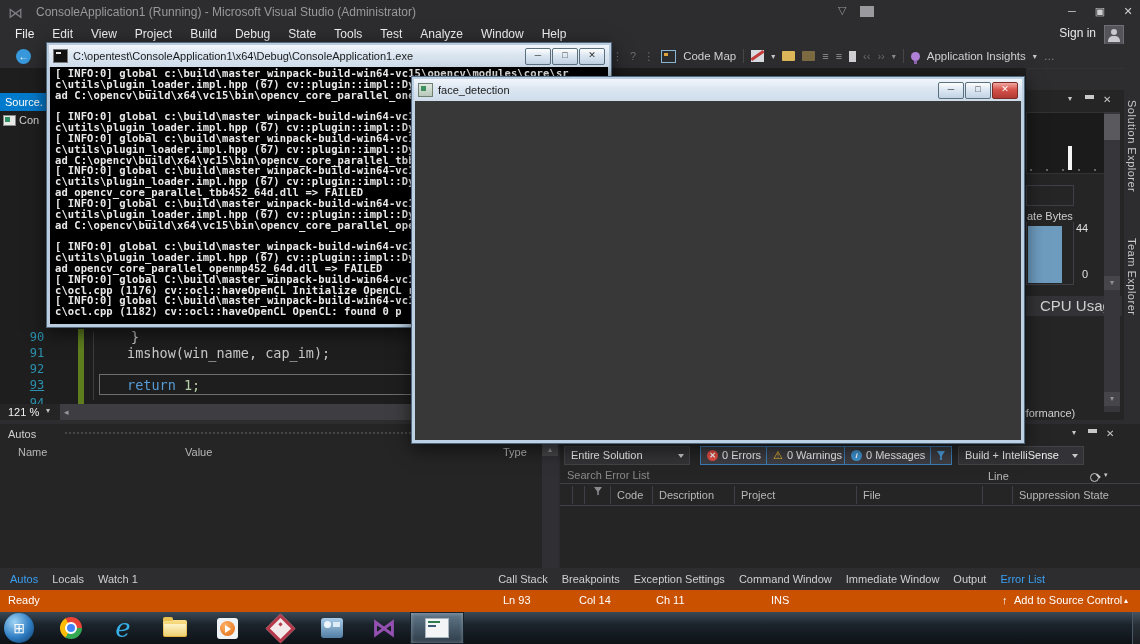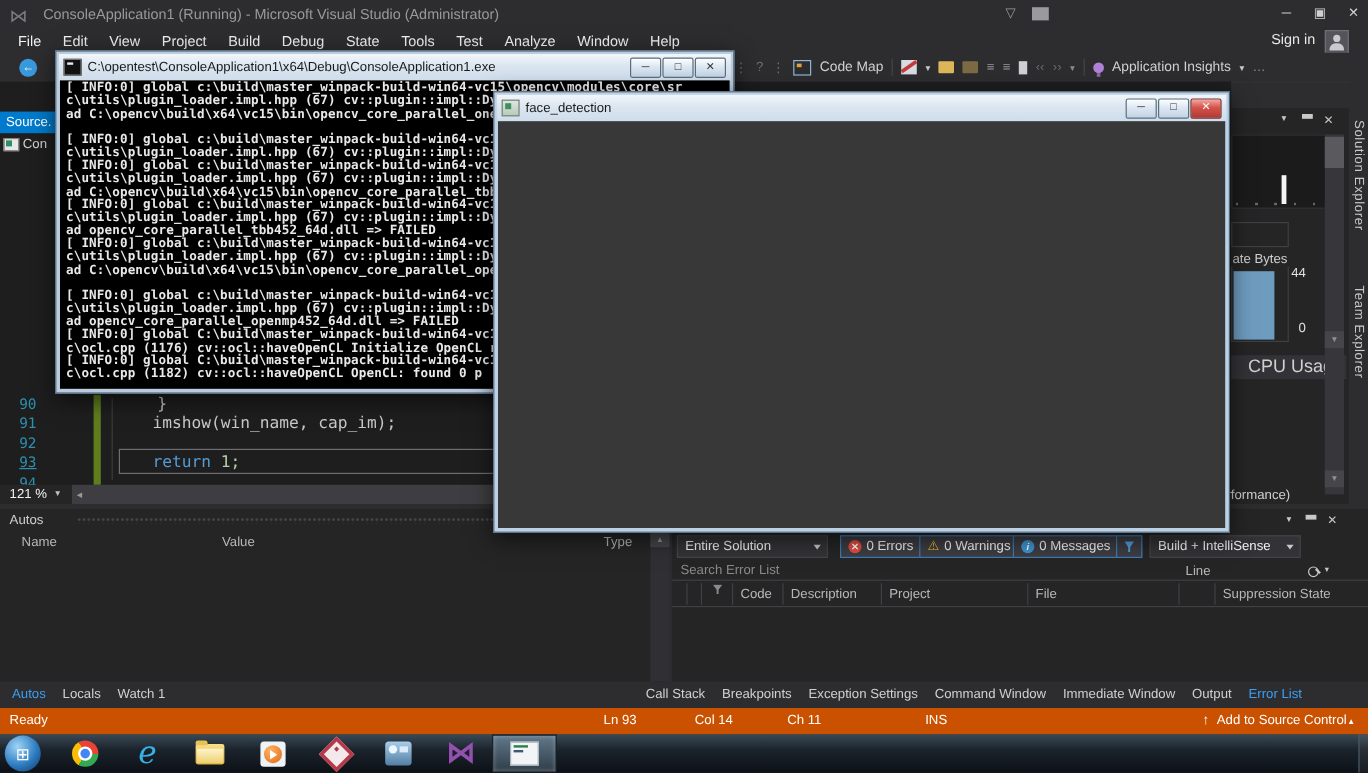--- a/index.html
+++ b/index.html
@@ -39,21 +39,21 @@
   .bulb{width:9px;height:9px;border-radius:50%;background:#b180d7;position:relative;}
   .bulb::after{content:"";position:absolute;left:3px;top:9px;width:3px;height:3px;background:#8e65ad;}
   .proclbl{left:6px;top:72px;font-size:11.5px;color:#d0d0d0;}
 
   
   .editor{left:0;top:68px;width:1026px;height:352px;background:#1e1e1e;}
   .srctab{left:0;top:93px;width:48px;height:18px;background:#007acc;color:#fff;font-size:11px;line-height:18px;padding-left:5px;box-sizing:border-box;}
   .contab{left:0;top:112px;width:48px;height:16px;color:#d0d0d0;font-size:11px;line-height:16px;display:flex;align-items:center;gap:3px;padding-left:3px;box-sizing:border-box;}
   .conico{width:11px;height:9px;background:#e8e8e8;border:1px solid #888;position:relative;}
   .conico::after{content:"";position:absolute;left:1px;top:1px;width:5px;height:5px;background:#2e8f64;}
-  .lnum{width:42px;text-align:left;font-family:"DejaVu Sans Mono",monospace;font-size:12px;color:#2b91af;}
+  .lnum{width:42px;text-align:center;font-family:"DejaVu Sans Mono",monospace;font-size:12px;color:#2b91af;}
   .code{font-family:"DejaVu Sans Mono",monospace;font-size:13.5px;color:#c8c8c8;white-space:pre;}
   .kw{color:#569cd6;} .num{color:#b5cea8;}
   .changebar{left:78px;top:329px;width:6px;height:79px;background:#5e7e1e;}
   .guide{left:93px;top:332px;width:1px;height:68px;background:#3c3c3c;}
   .retbox{left:99px;top:374px;width:314px;height:19px;border:1px solid #6e6e72;}
   .zoombar{left:0;top:404px;width:1026px;height:16px;background:#252526;}
   .zoomtxt{left:8px;top:406px;font-size:11px;color:#f1f1f1;}
   .zcaret{left:46px;top:406px;font-size:8px;color:#c0c0c0;}
   .hsb{left:60px;top:404px;width:353px;height:16px;background:#3e3e42;color:#999;font-size:9px;line-height:16px;padding-left:4px;box-sizing:border-box;}
 
@@ -327,21 +327,21 @@
     <span class="btab active" style="margin-left:3px;">Autos</span>
     <span class="btab">Locals</span>
     <span class="btab">Watch 1</span>
     <span style="flex:1;"></span>
     <span class="btab">Call Stack</span>
     <span class="btab">Breakpoints</span>
     <span class="btab">Exception Settings</span>
     <span class="btab">Command Window</span>
     <span class="btab">Immediate Window</span>
     <span class="btab">Output</span>
-    <span class="btab active" style="margin-right:48px;">Error List</span>
+    <span class="btab active" style="margin-right:88px;">Error List</span>
   </div>
 
   
   <div class="abs statusbar">
     <span class="s" style="left:8px;">Ready</span>
     <span class="s" style="left:503px;">Ln 93</span>
     <span class="s" style="left:579px;">Col 14</span>
     <span class="s" style="left:656px;">Ch 11</span>
     <span class="s" style="left:771px;">INS</span>
     <span class="s" style="left:1002px;">↑</span>

